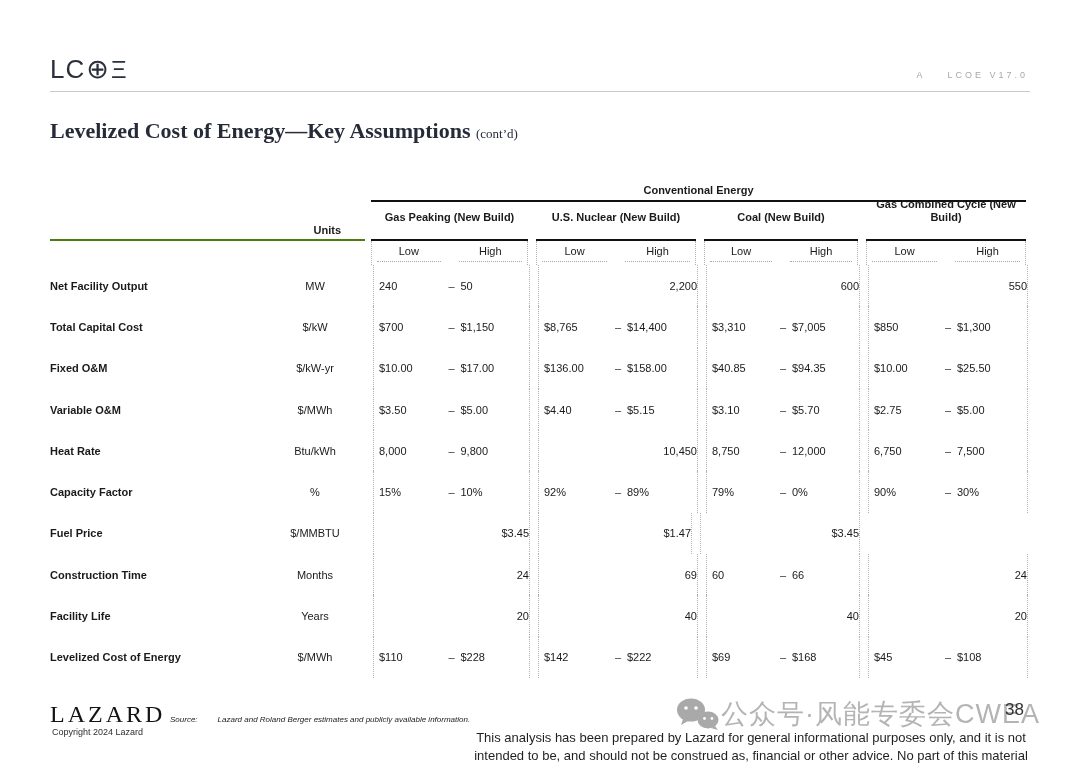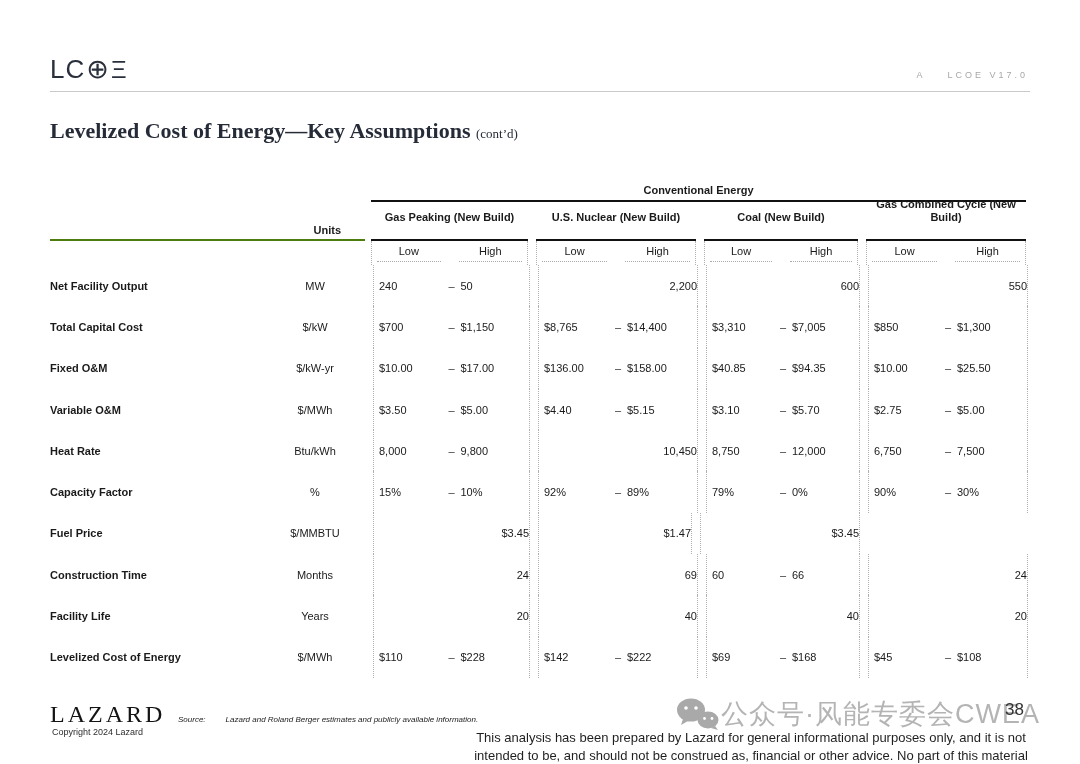--- a/index.html
+++ b/index.html
@@ -49,21 +49,21 @@
   .row-c .lh-grid > .lo, .row-c .lh-grid > .hi {
             border-bottom:1px dotted #aaaaaa; padding-bottom:4px; }
   .row-d { height:41.3px; }
   .cell-center { width:100%; text-align:right; }
   .dash { text-align:center; color:#333; }
 
   
   .brand { position:absolute; left:50px; top:702px; font-family:"Liberation Serif", serif;
            font-size:24px; letter-spacing:3px; color:#141414; line-height:1; }
   .copyright { position:absolute; left:52px; top:727px; font-size:9px; color:#2e2e2e; }
-  .source { position:absolute; left:170px; top:715px; font-size:8px; font-style:italic; color:#222;margin-left:8px; }
+  .source { position:absolute; left:170px; top:715px; font-size:8px; font-style:italic; color:#222; }
   .source .slabel { margin-right:20px; }
   .watermark { position:absolute; right:40px; top:696px; display:flex; align-items:center;
                gap:0; color:#b4b4b4; font-size:27px; letter-spacing:1px; white-space:nowrap; }
   .pagenum { position:absolute; right:56px; top:700px; font-size:17px; color:#333; z-index:5; }
   .disclaimer { position:absolute; left:470px; top:729px; width:562px; font-size:13px;
                 line-height:1.35; text-align:center; color:#1f1f1f; }
 </style>
 </head>
 <body>
 

